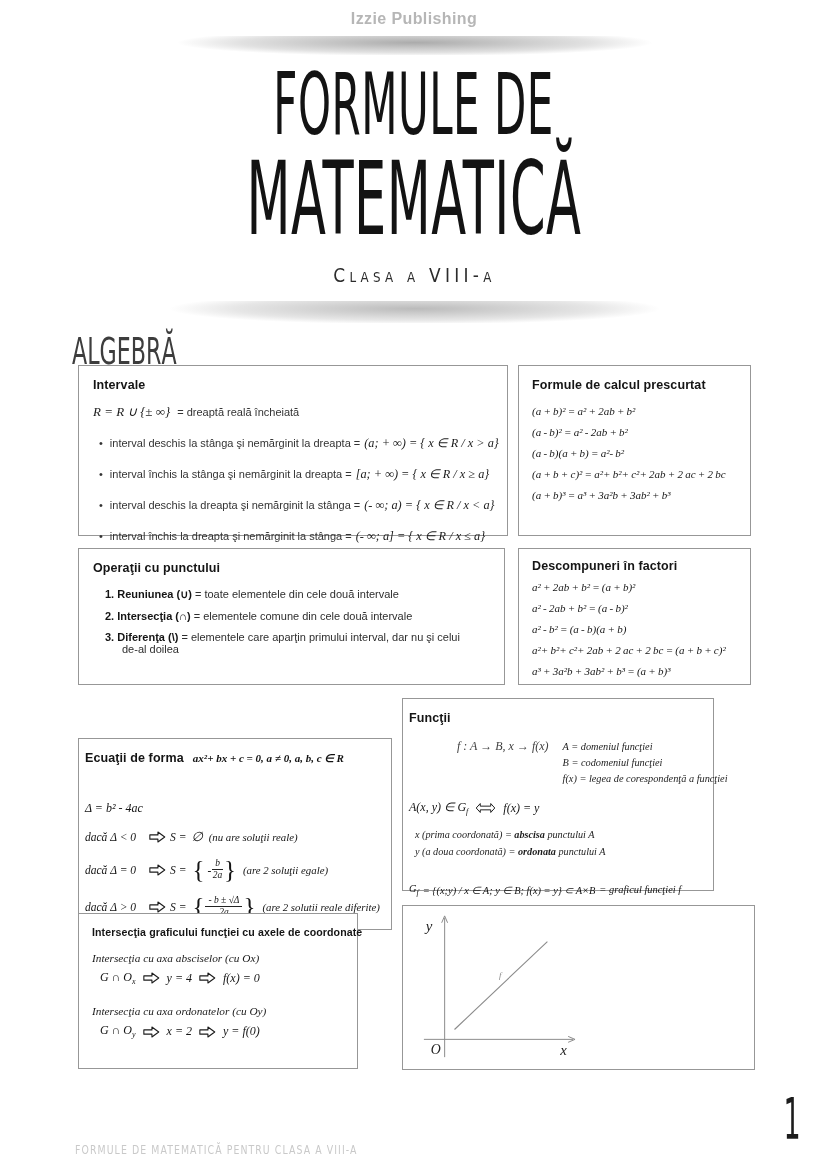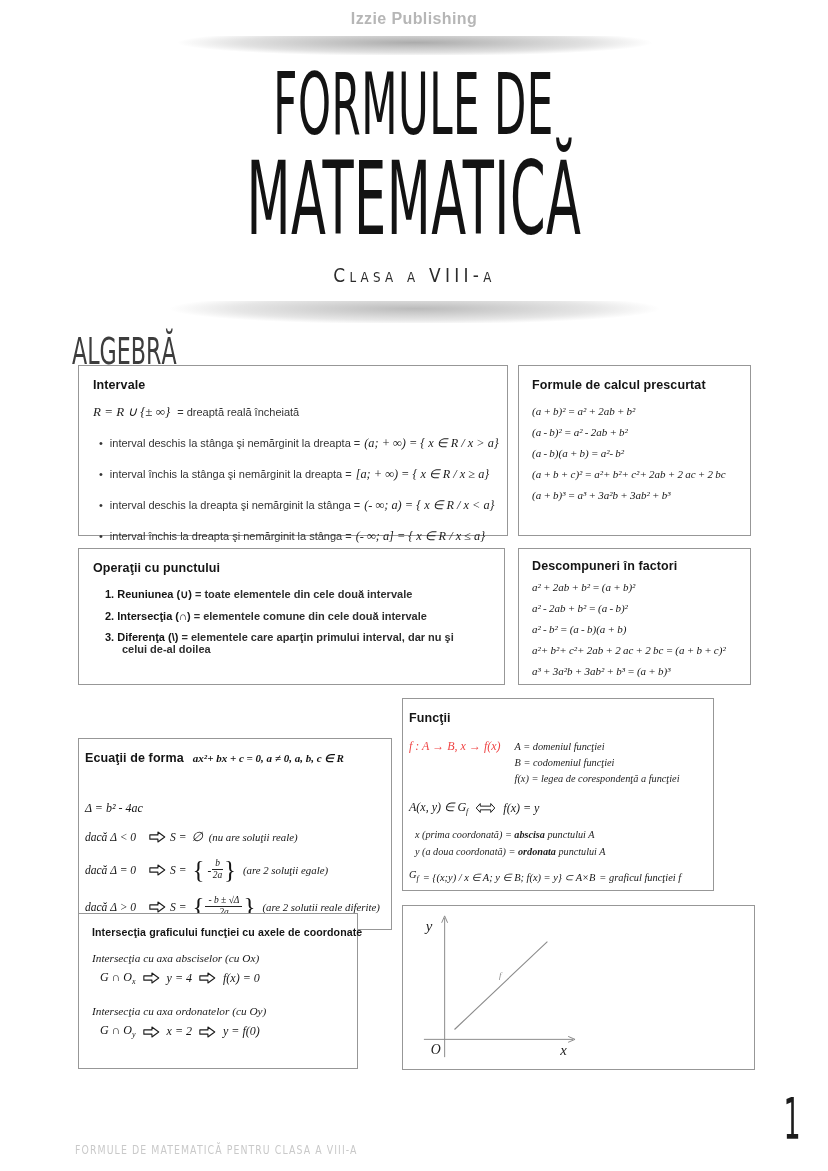--- a/index.html
+++ b/index.html
@@ -53,47 +53,47 @@
   .dot::before{content:"•";margin:0 7px 0 6px;color:#333;font-size:11px;}
   .int-row .m{margin-left:4px;font-size:12.3px;}
 
   
   .f-line{font-family:"Liberation Serif",serif;font-style:italic;font-size:11px;color:#161616;
           white-space:nowrap;margin-top:9px;word-spacing:-.5px;}
   .b-calcul .f-first{margin-top:13px;}
   .b-descomp .f-first{margin-top:8px;}
 
   
-  .op-item{margin:9px 16px 0 12px;font-size:11px;color:#2e2e2e;padding-left:17px;text-indent:-17px;max-width:390px;font-weight:bold;}
+  .op-item{margin:9px 16px 0 12px;font-size:11px;color:#2e2e2e;padding-left:17px;text-indent:-17px;max-width:390px;}
   .op-first{margin-top:13px;}
   .op-item b{color:#141414;}
 
   
   .eq-title{display:flex;align-items:baseline;gap:9px;white-space:nowrap;}
   .eq-math{font-family:"Liberation Serif",serif;font-style:italic;font-weight:bold;font-size:11px;color:#111;}
   .delta{margin-top:36px;font-family:"Liberation Serif",serif;font-style:italic;font-size:12px;color:#141414;}
   .case{display:flex;align-items:center;margin-top:13px;white-space:nowrap;
         font-family:"Liberation Serif",serif;font-style:italic;font-size:11.5px;color:#141414;}
   .cond{width:64px;flex:0 0 auto;}
   .seteq{margin:0 5px 0 4px;}
   .brace{font-style:normal;font-size:25px;line-height:.8;margin:0 1px;color:#141414;font-family:"Liberation Serif",serif;}
   .frac{display:inline-flex;flex-direction:column;align-items:center;font-size:9.5px;line-height:1.2;}
   .frac .num{border-bottom:1px solid #222;padding:0 3px;}
   .note{margin-left:6px;font-size:10.8px;}
   .fracpre{margin:0 1px 0 2px;}
 
   
   .fn-toprow{display:flex;margin-top:14px;gap:14px;align-items:flex-start;}
-  .fn-map{font-family:"Liberation Serif",serif;font-style:italic;font-size:12px;white-space:nowrap;color:#ef4444;}
+  .fn-map{font-family:"Liberation Serif",serif;font-style:italic;font-size:12px;white-space:nowrap;color:#404040;margin-left:48px;}
   .fn-legend{font-family:"Liberation Serif",serif;font-style:italic;font-size:10.3px;line-height:1.55;color:#1d1d1d;white-space:nowrap;}
   .fn-point{display:flex;align-items:center;gap:7px;margin-top:13px;
             font-family:"Liberation Serif",serif;font-style:italic;font-size:12px;white-space:nowrap;color:#151515;}
   .fn-coords{margin-top:11px;margin-left:6px;font-family:"Liberation Serif",serif;font-style:italic;
              font-size:10.2px;line-height:1.65;color:#1d1d1d;white-space:nowrap;}
-  .fn-graphic{display:flex;align-items:flex-end;margin-top:8px;gap:4px;
+  .fn-graphic{display:flex;align-items:center;margin-top:22px;gap:4px;
               font-family:"Liberation Serif",serif;font-style:italic;font-size:10.4px;white-space:nowrap;color:#151515;}
   sub{font-size:8px;}
 
   
   .ix-label{margin-top:14px;font-family:"Liberation Serif",serif;font-style:italic;font-size:11.3px;color:#1a1a1a;}
   .ix-row{display:flex;align-items:center;gap:7px;margin:6px 0 0 8px;
           font-family:"Liberation Serif",serif;font-style:italic;font-size:12px;color:#141414;white-space:nowrap;}
   .ix-gap{margin-top:19px;}
 
   

